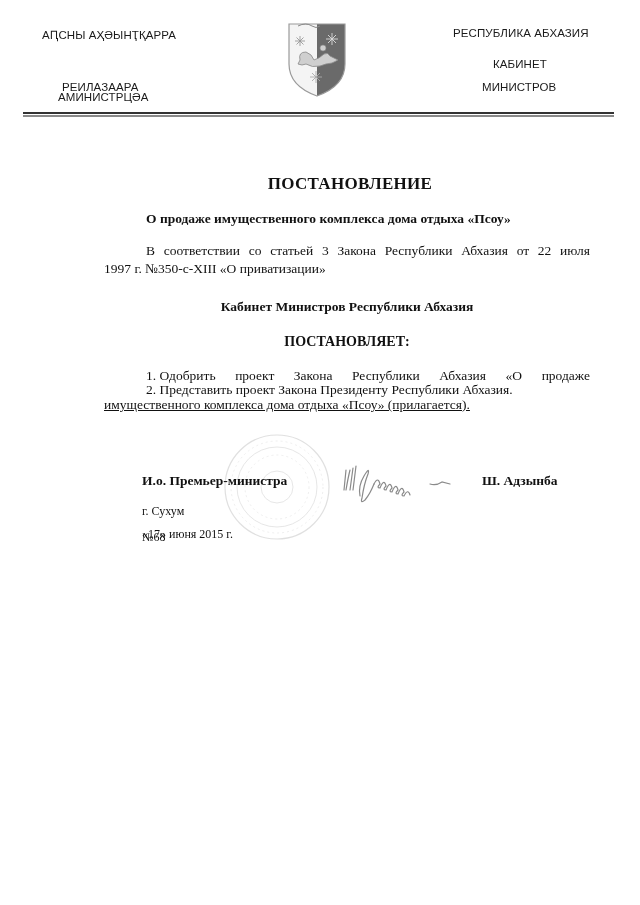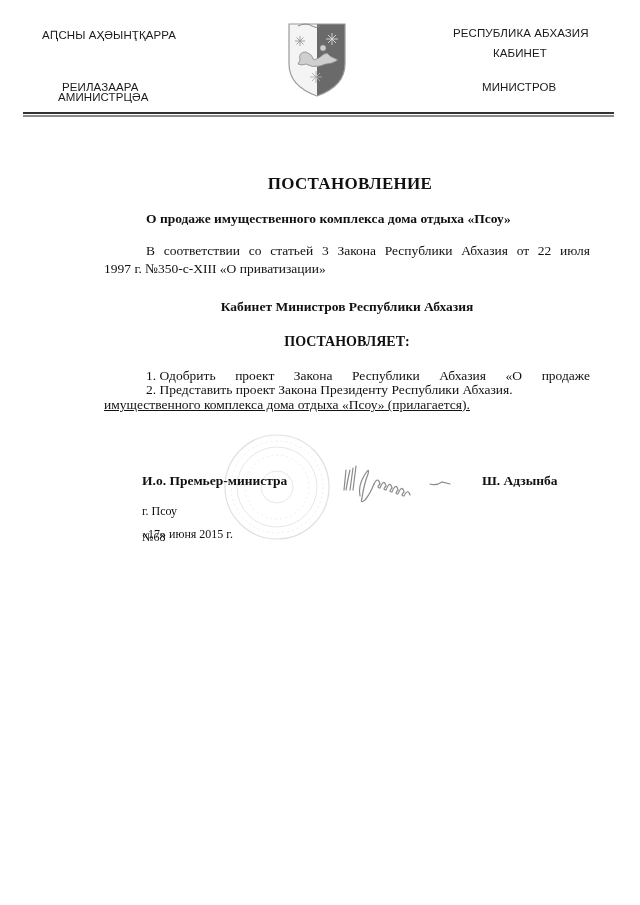--- a/index.html
+++ b/index.html
@@ -22,21 +22,21 @@
     }
     .serif {
       font-family: "Liberation Serif", serif;
       color: #111111;
     }
     .abs { position: absolute; }
     .hdr-l1 { top: 27px; left: 42px; width: auto; text-align: left; }
     .hdr-l2 { top: 55px; left: 58px; width: auto; text-align: left; margin-top: 36px; }
     .hdr-l3 { top: 81px; left: 62px; width: auto; text-align: center; }
     .hdr-r1 { top: 27px; left: 453px; width: auto; text-align: left; }
-    .hdr-r2 { top: 47px; left: 493px; width: auto; text-align: left; }
+    .hdr-r2 { top: 58px; left: 493px; width: auto; text-align: left; }
     .hdr-r3 { top: 81px; left: 482px; width: auto; text-align: left; }
 
     .emblem {
       position: absolute;
       left: 286px;
       top: 20px;
       width: 62px;
       height: 78px;
     }
 
@@ -237,15 +237,15 @@
   <g fill="none" stroke="#8a8a8a" stroke-width="1.2" stroke-linecap="round">
     <path d="M6 34 L8 14 M8 34 Q10 22 12 14 M12 34 L15 12 M15 34 L18 10"></path>
     <path d="M22 40 Q20 30 26 20 Q32 10 30 18 Q26 28 24 42 Q22 48 27 44 Q32 38 36 28"></path>
     <path d="M36 28 q4 -8 6 0 q-4 4 0 4 q4 -10 6 -2 q-4 4 0 4 q4 -10 6 -2 q-4 4 0 4 q4 -10 6 -2 q-4 4 0 4 q4 -10 6 -2 q-4 4 0 4 q4 -8 6 -1"></path>
     <path d="M92 28 Q98 30 104 26 L112 28"></path>
   </g>
 </svg>
 
 <div class="sign-name serif">Ш. Адзынба</div>
 
-<div class="place serif">г. Псоу</div>
+<div class="place serif">г. Сухум</div>
 <div class="date serif">«17» июня 2015 г.</div>
 <div class="number serif">№68</div>
 
 </body></html>

